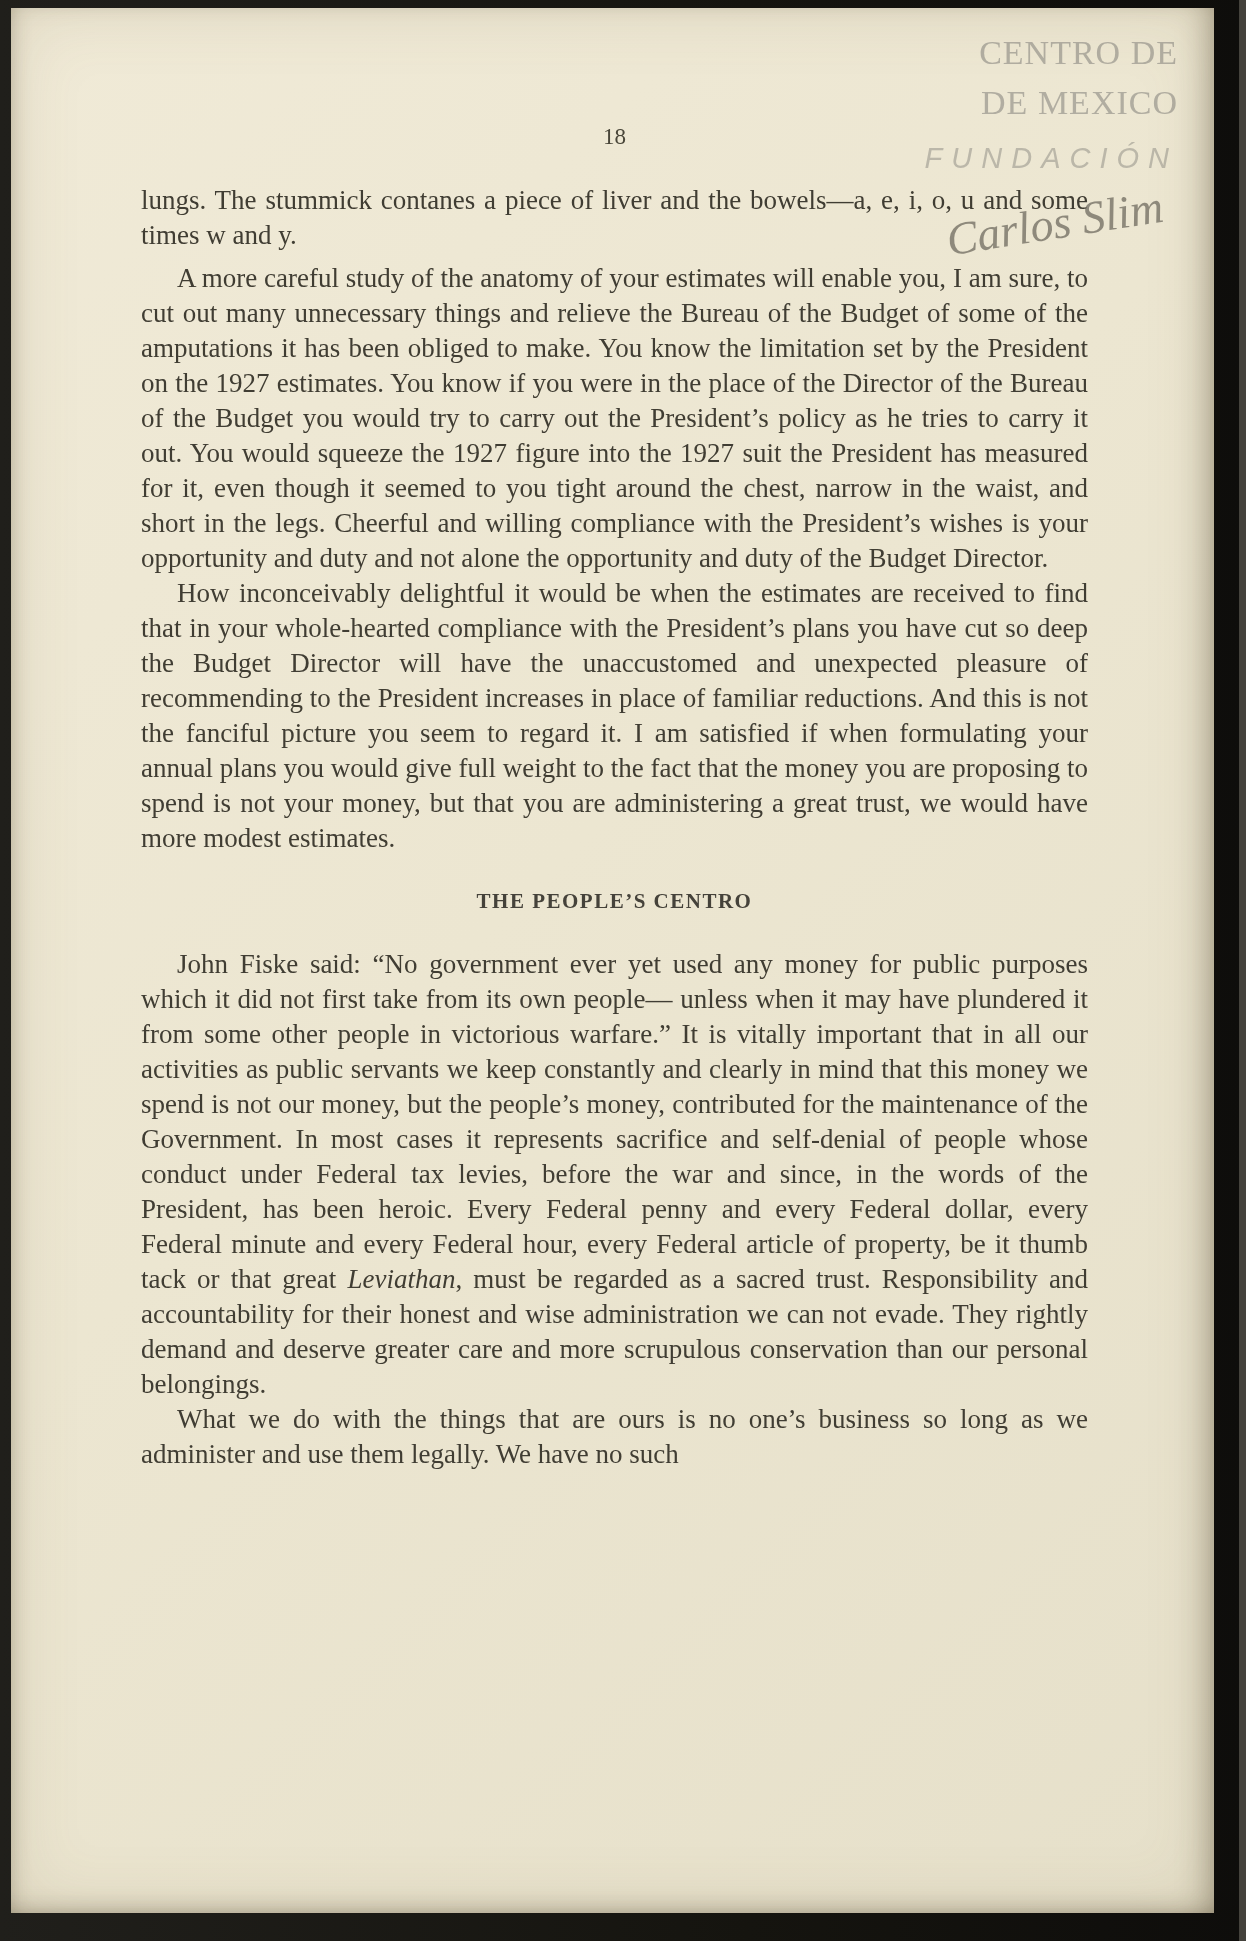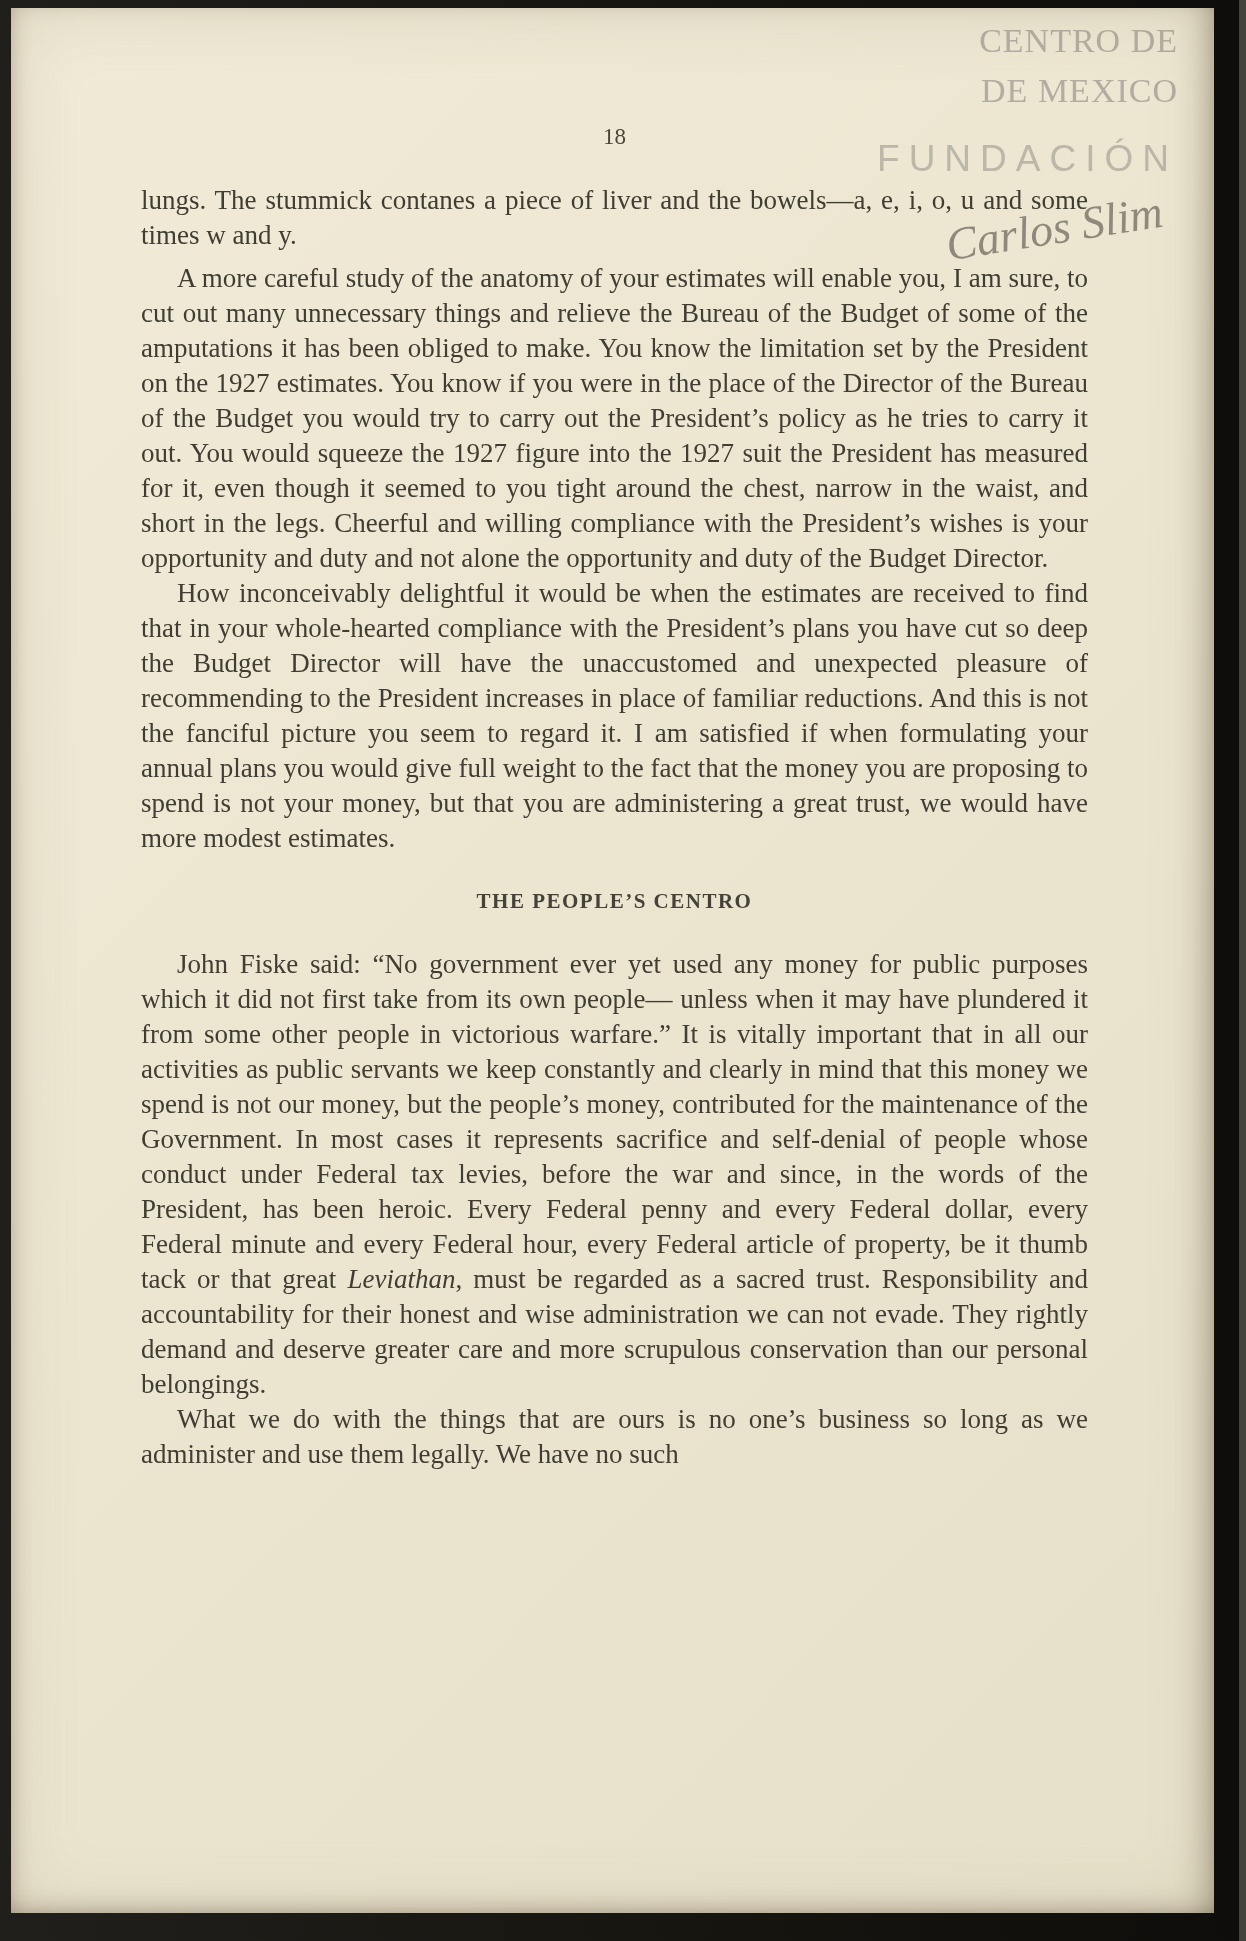--- a/index.html
+++ b/index.html
@@ -71,38 +71,39 @@
     margin: 28px 0;
     text-align: center;
     font-size: 21px;
     font-weight: bold;
     letter-spacing: 1.5px;
     color: #45423a;
     text-indent: 0;
   }
   .watermark {
     position: absolute;
-    top: 8px;
+    top: 20px;
     right: 36px;
     text-align: right;
     pointer-events: none;
   }
   .wm-line {
     font-family: "Liberation Serif", serif;
     font-size: 34px;
     line-height: 50px;
     letter-spacing: 1px;
     color: rgba(128, 126, 121, 0.55);
   }
   .wm-foundation {
-    margin-top: 22px;
+    margin-top: 14px;
     font-family: "Liberation Sans", sans-serif;
-    font-size: 37px;
+    font-size: 29px;
     letter-spacing: 9px;
     color: rgba(138, 135, 128, 0.50);
+    font-style: italic;
   }
   .wm-signature {
     margin-top: 2px;
     padding-right: 16px;
     font-style: italic;
     font-size: 46px;
     color: rgba(106, 101, 90, 0.72);
     transform: rotate(-9deg);
     transform-origin: right center;
   }

